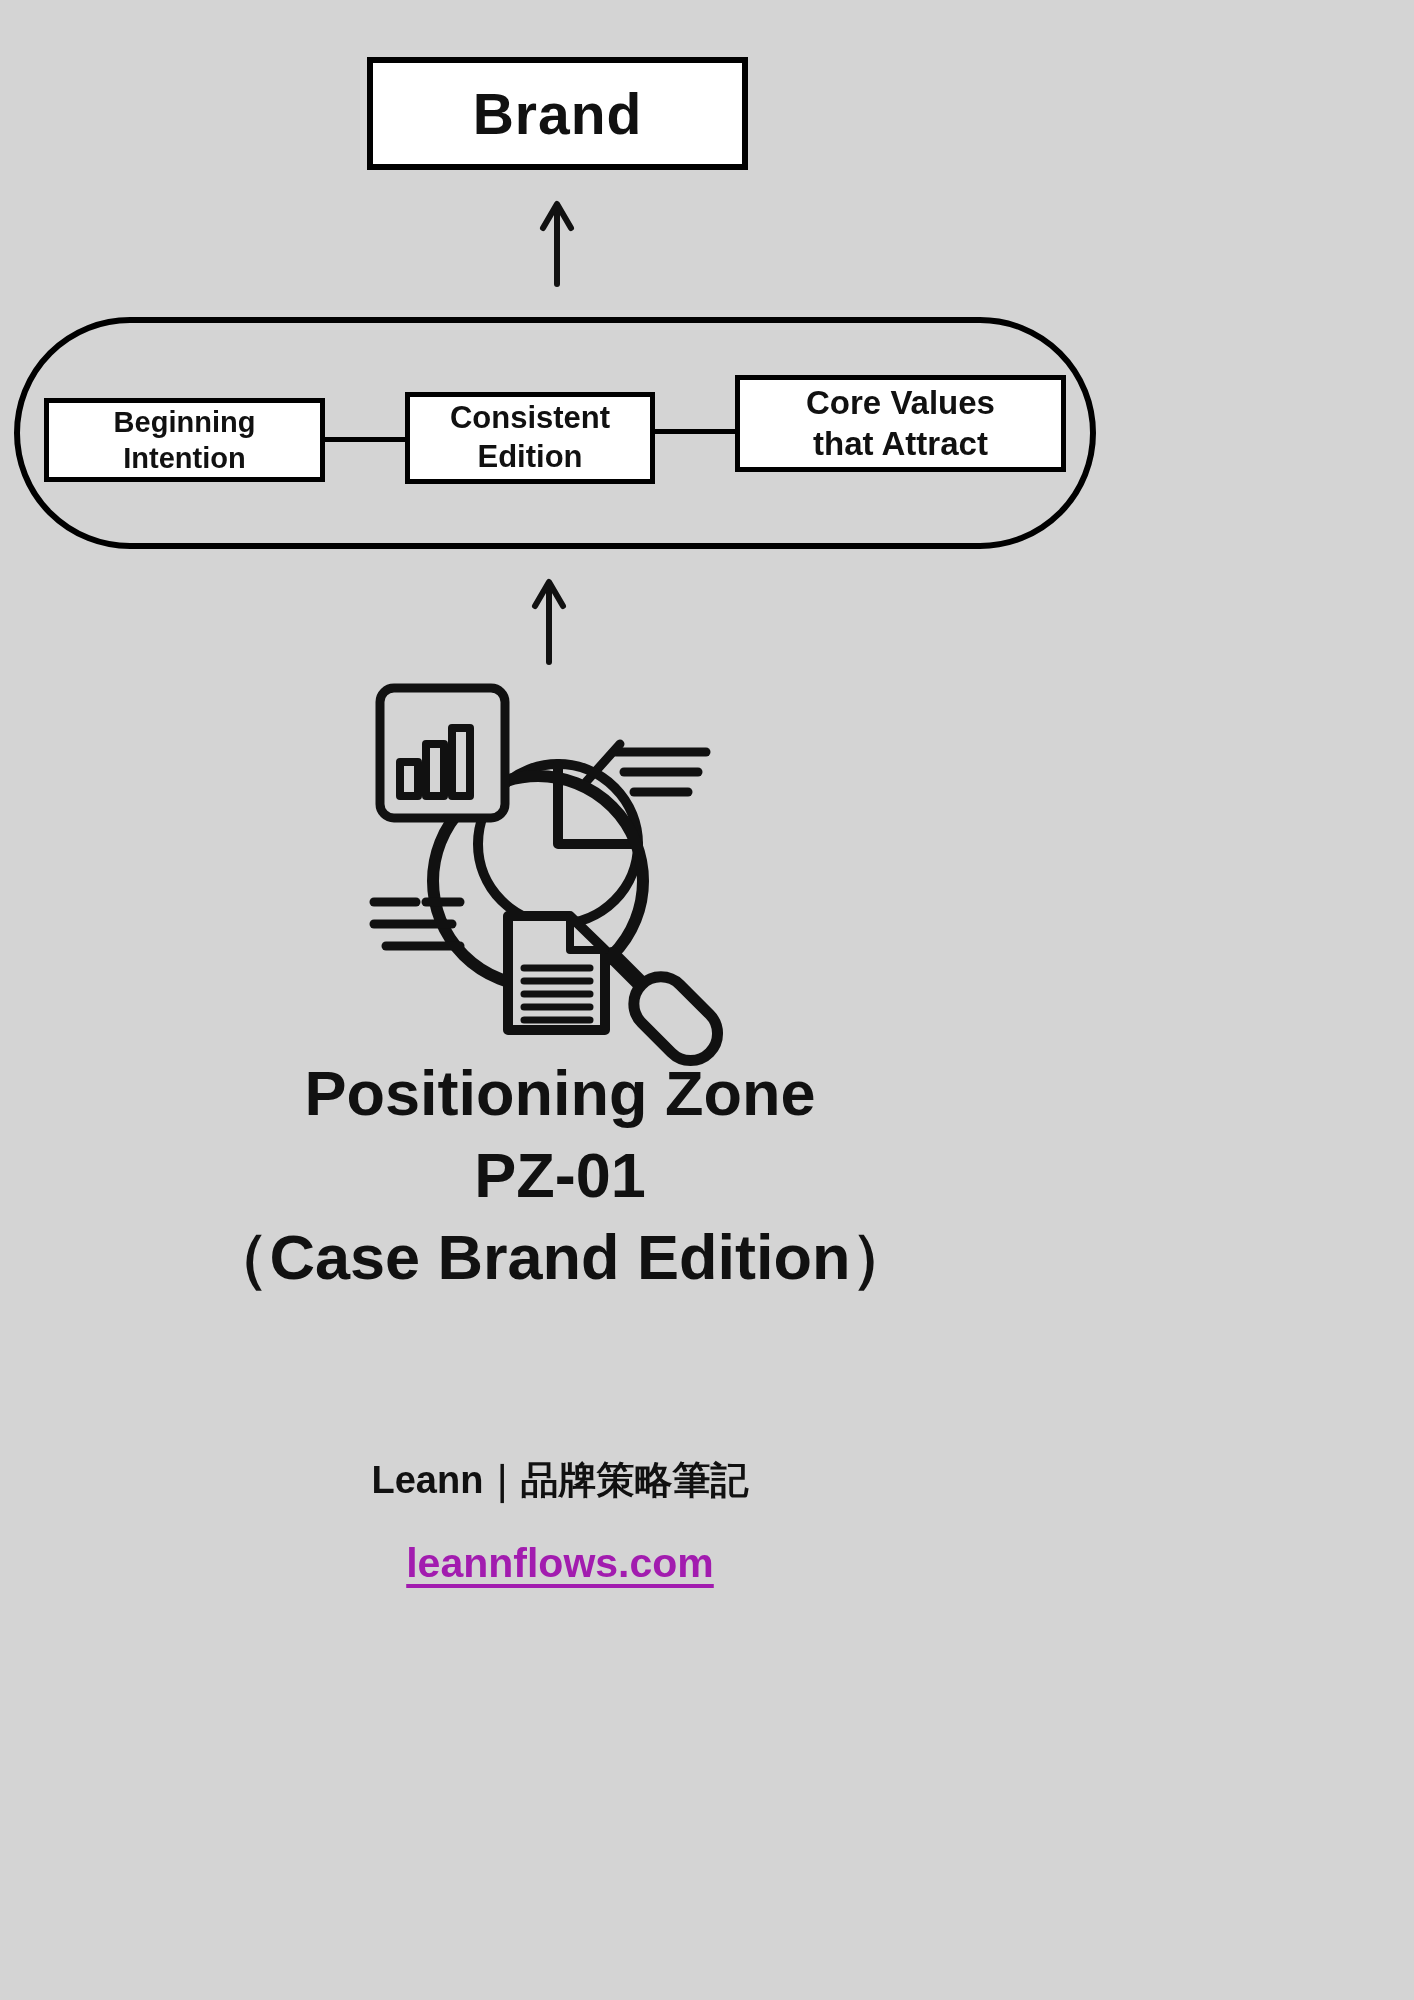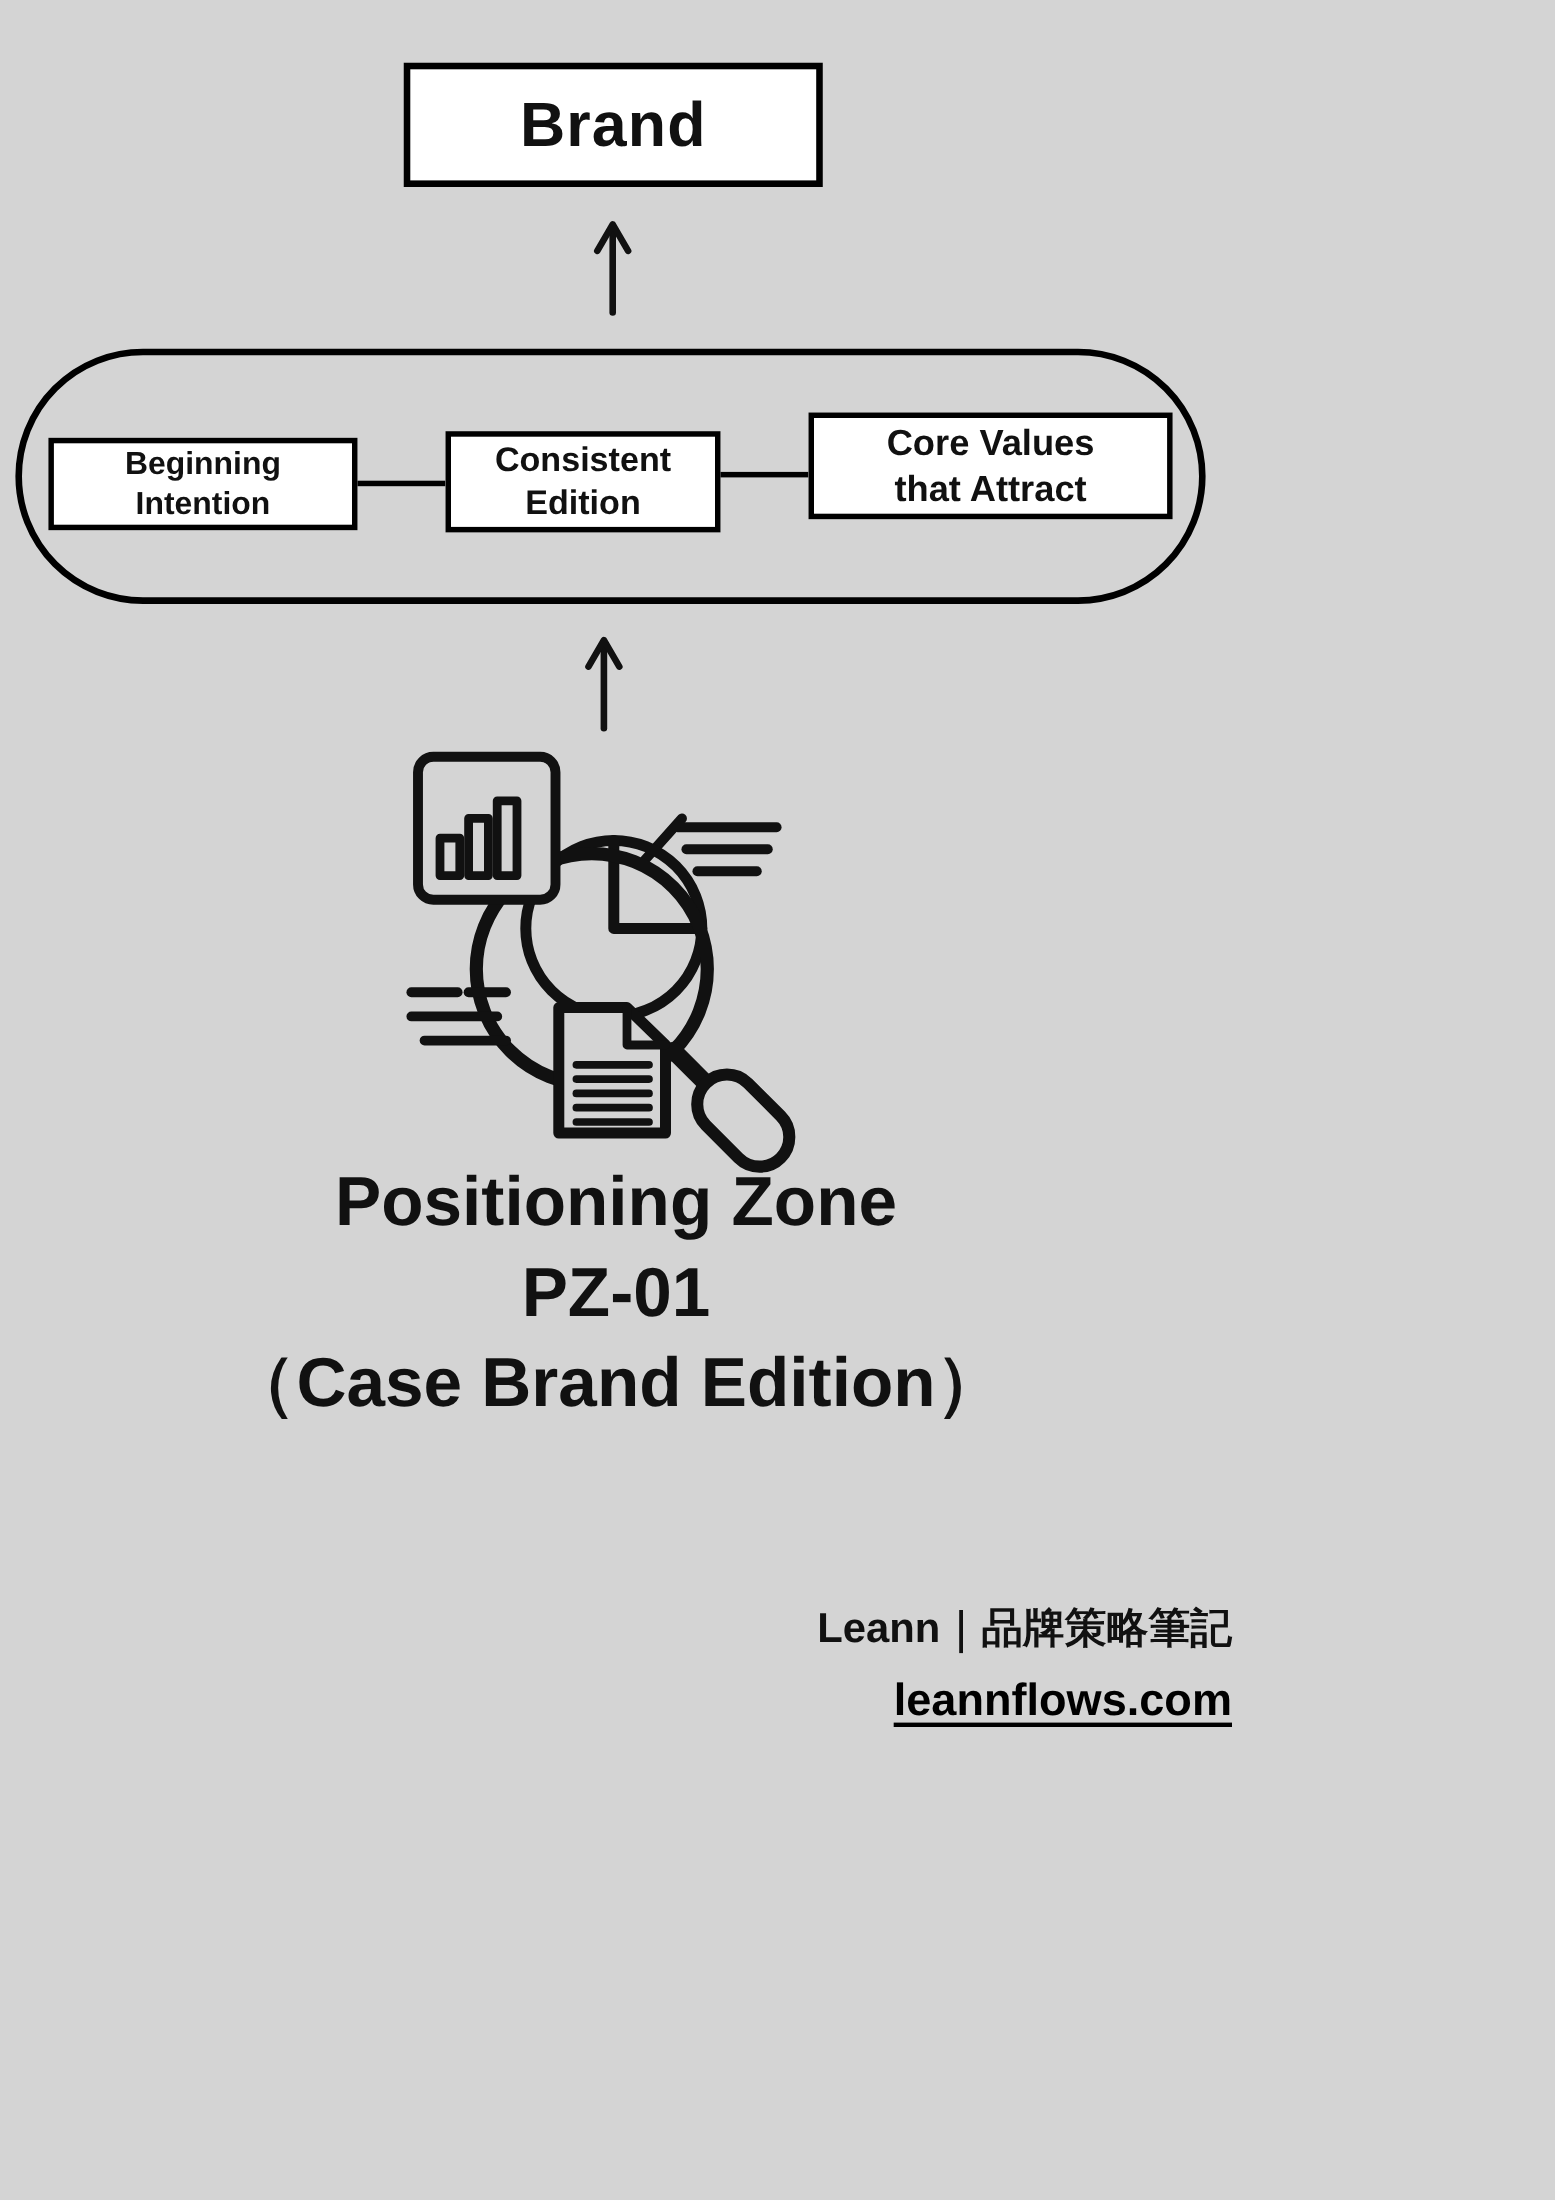--- a/index.html
+++ b/index.html
@@ -64,29 +64,29 @@
     position:absolute; left:0; top:1052px; width:1120px;
     text-align:center;
     font-weight:700;
     font-size:63px;
     line-height:82px;
   }
 
   
   .footer-block {
     position:absolute; left:0; top:1455px; width:1120px;
-    text-align:right;
+    text-align:center;
   }
   .byline { font-size:38px; font-weight:700; }
   .site-link {
     display:inline-block;
-    margin-top:16px;
+    margin-top:34px;
     font-size:41px;
     font-weight:700;
-    color:#000000;
+    color:#a21caf;
     text-decoration:underline;
     text-decoration-thickness:4px;
     text-underline-offset:7px;
   }
 </style>
 </head>
 <body>
 
 <div class="canvas">
 

